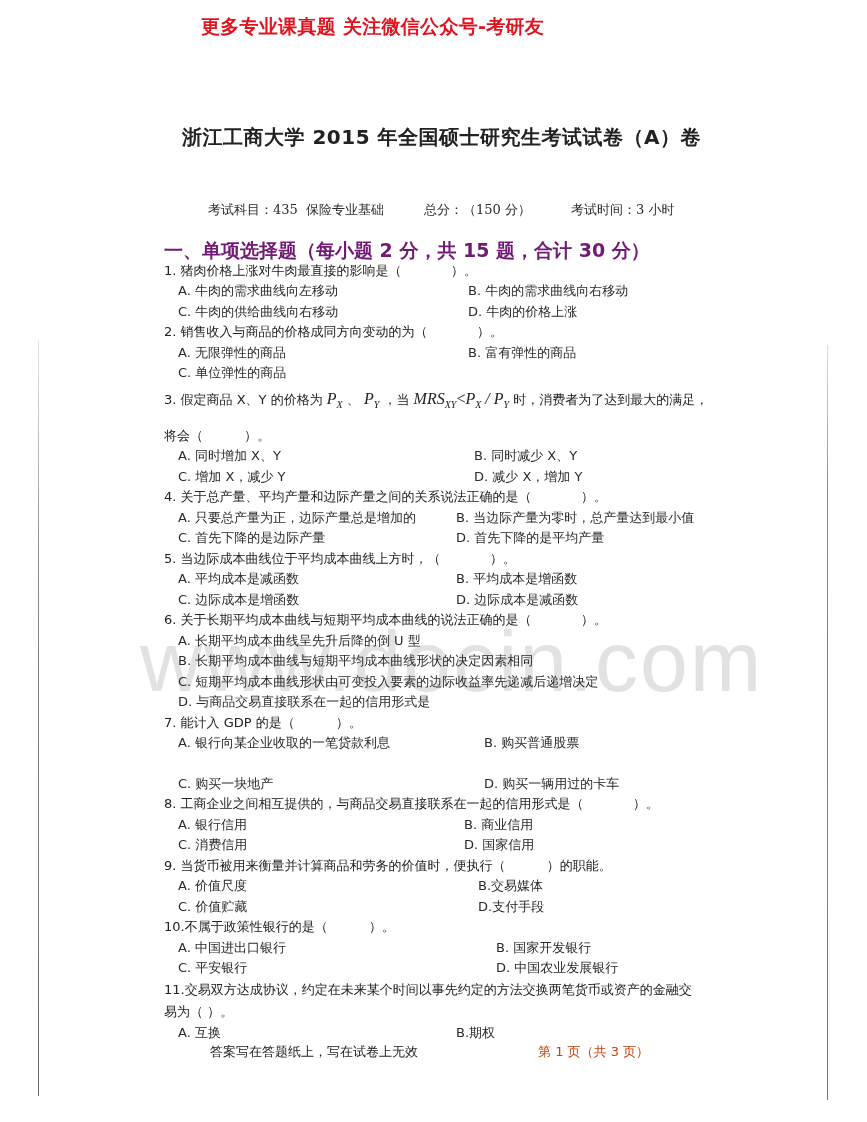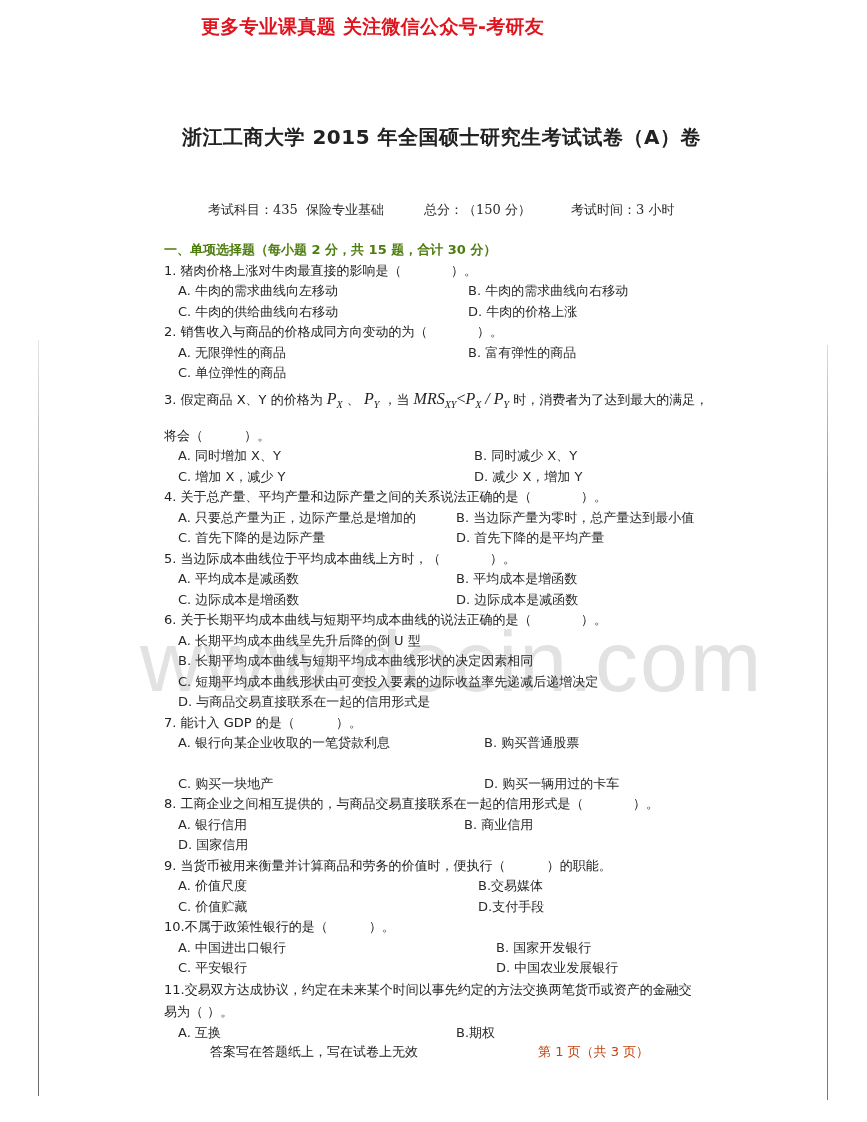--- a/index.html
+++ b/index.html
@@ -82,22 +82,22 @@
     position: absolute;
     left: 164px;
     top: 240px;
     width: 560px;
     font-size: 13px;
     line-height: 20.5px;
     z-index: 1;
   }
   .section-title {
     font-weight: bold;
-    font-size: 13px;
-    color: #4d7c0f;
+    font-size: 19px;
+    color: #701a75;
   }
   .q { color: #222; }
   .q-stem { white-space: pre; }
   .q-stem.long { white-space: normal; }
   .opts {
     display: grid;
     grid-template-columns: 290px 270px;
     padding-left: 14px;
   }
   .opts.single { grid-template-columns: 560px; }
@@ -229,20 +229,21 @@
       <div class="opt">C. 购买一块地产</div>
       <div class="opt">D. 购买一辆用过的卡车</div>
     </div>
   </div>
 
   <div class="q">
     <div class="q-stem">8. 工商企业之间相互提供的，与商品交易直接联系在一起的信用形式是（            ）。</div>
     <div class="opts" style="grid-template-columns: 286px 274px;">
       <div class="opt">A. 银行信用</div>
       <div class="opt">B. 商业信用</div>
+      <div class="opt">C. 消费信用</div>
       <div class="opt">D. 国家信用</div>
     </div>
   </div>
 
   <div class="q">
     <div class="q-stem">9. 当货币被用来衡量并计算商品和劳务的价值时，便执行（          ）的职能。</div>
     <div class="opts" style="grid-template-columns: 300px 260px;">
       <div class="opt">A. 价值尺度</div>
       <div class="opt">B.交易媒体</div>
       <div class="opt">C. 价值贮藏</div>

